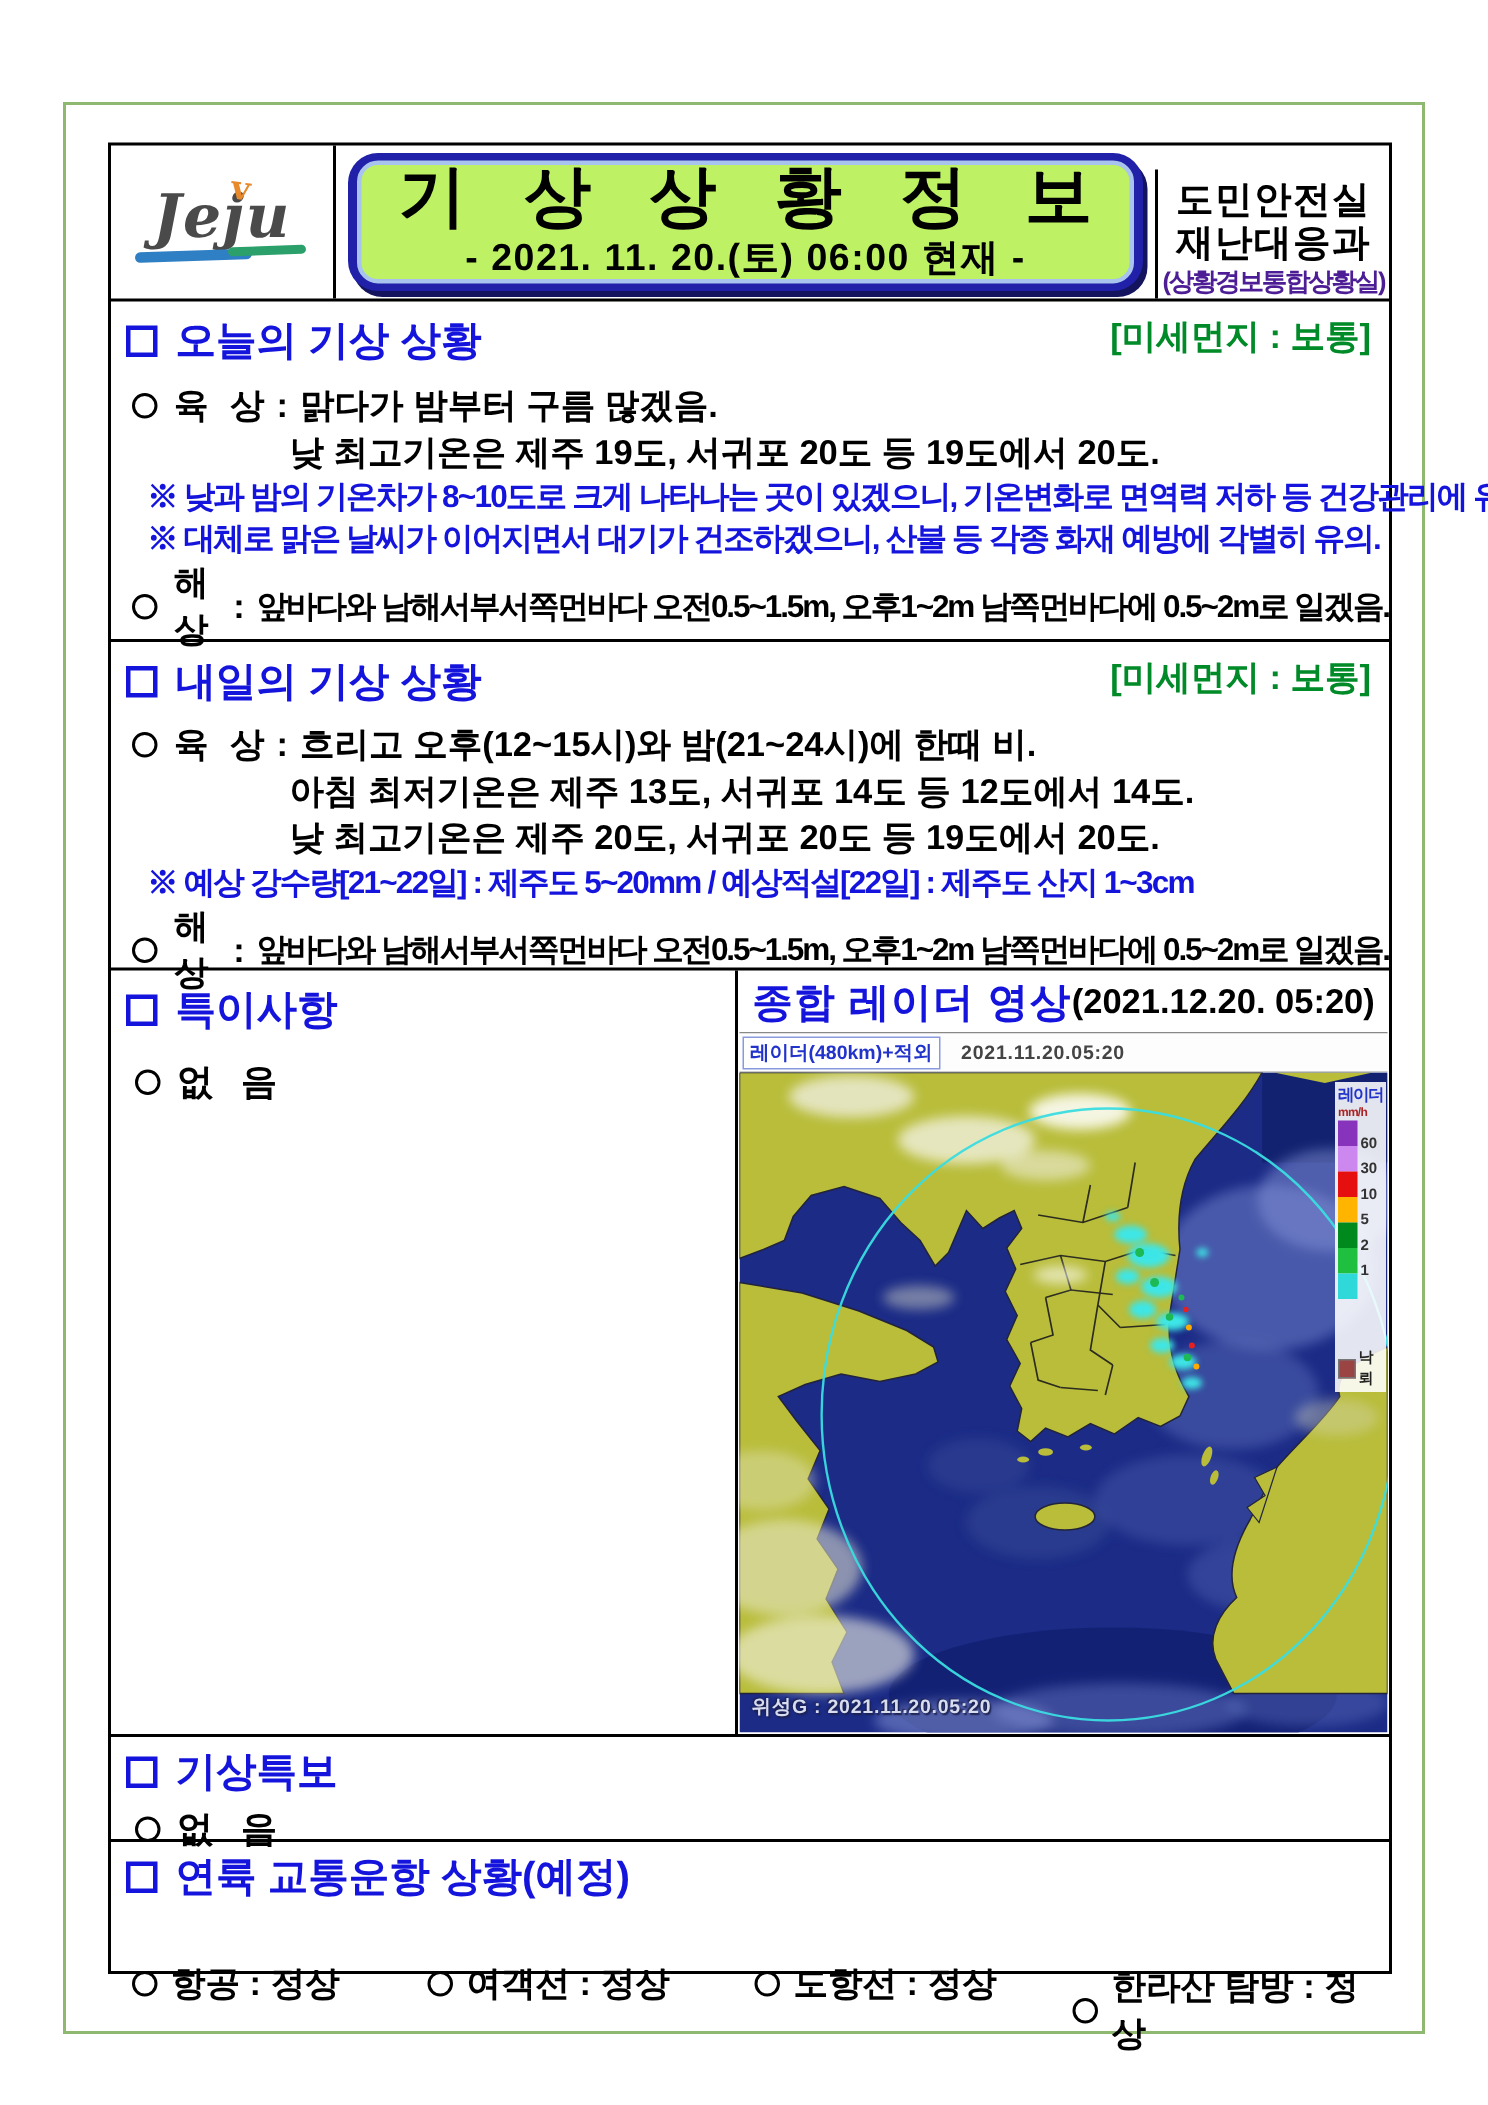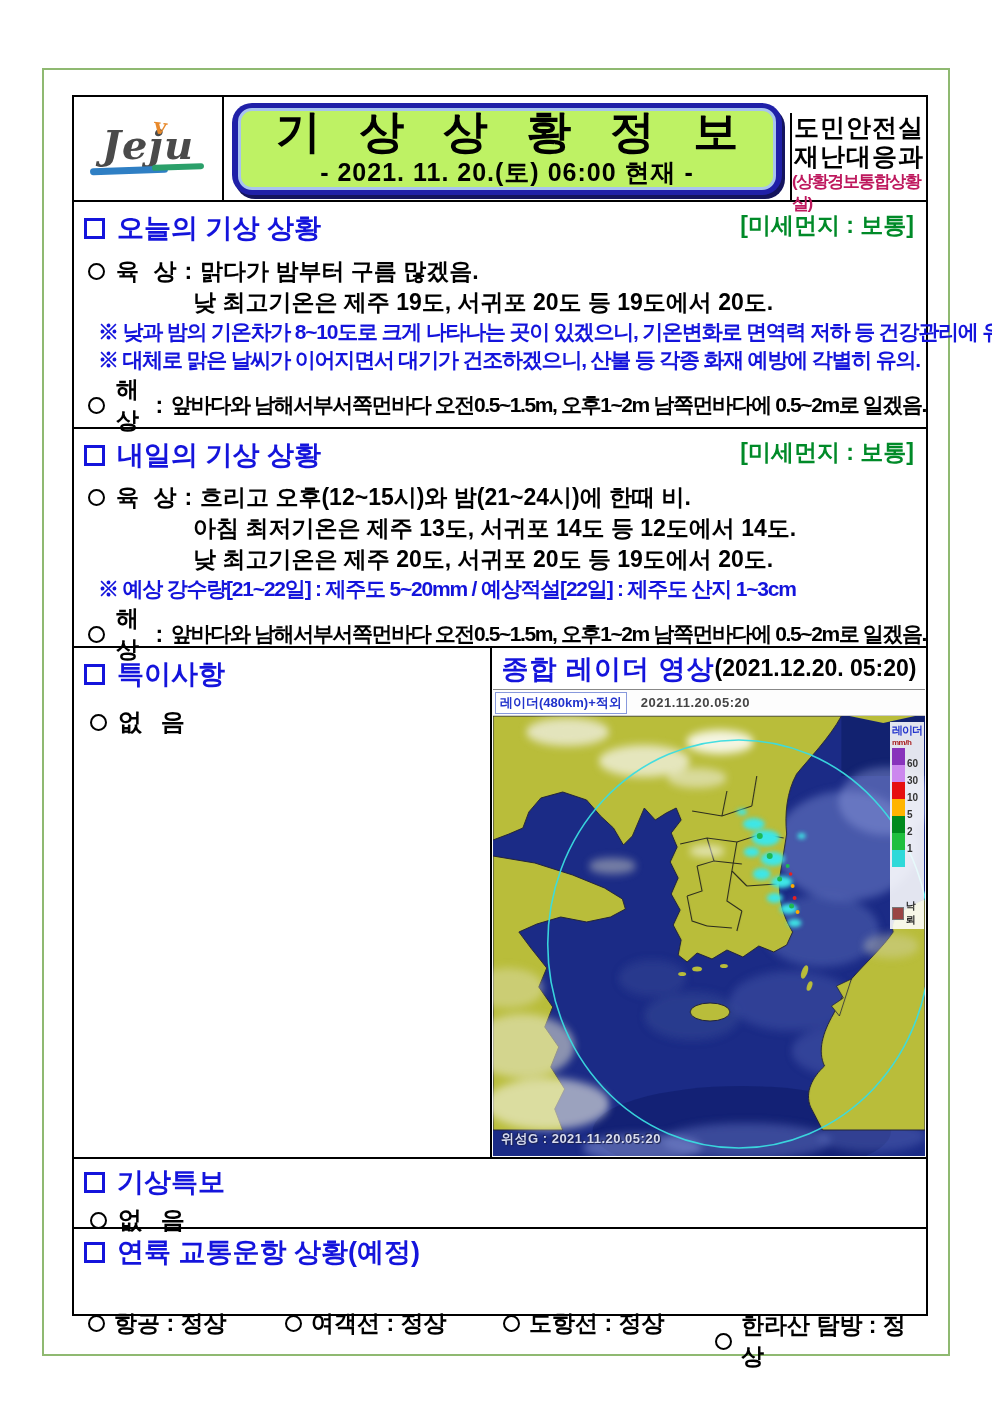--- a/index.html
+++ b/index.html
@@ -12,23 +12,23 @@
   .cell-logo { width:150px; border-right:2px solid #000; display:flex; align-items:center; justify-content:center; }
   .jeju-logo { position:relative; font-family:"DejaVu Serif",serif; font-style:italic; font-weight:bold; font-size:40px; color:#4a4a4a; letter-spacing:1px; padding-bottom:8px; }
   .jeju-accent { position:absolute; top:-8px; left:52px; color:#e8892b; font-size:22px; font-style:normal; transform:rotate(8deg); }
   .jeju-underline-blue { position:absolute; left:-12px; bottom:2px; width:78px; height:7px; background:#2f7fc4; border-radius:4px; transform:rotate(-2deg); }
   .jeju-underline-green { position:absolute; right:-10px; bottom:6px; width:52px; height:6px; background:#2ba06a; border-radius:4px; transform:rotate(-2deg); }
   .cell-title { flex:1; display:flex; align-items:center; justify-content:center; padding:5px 8px; }
   .title-outer { width:100%; height:92px; background:#2020a8; border-radius:20px; box-shadow:3px 4px 0 #14145e; padding:5px 6px; }
   .title-inner { width:100%; height:100%; background:#bef264; border:3px solid #a8c4ee; border-radius:14px; display:flex; flex-direction:column; align-items:center; justify-content:center; }
   .main-title { font-size:45px; font-weight:bold; color:#000; letter-spacing:13px; line-height:46px; white-space:nowrap; text-indent:13px; }
   .sub-title { font-size:25px; font-weight:bold; color:#000; letter-spacing:1px; margin-top:1px; }
-  .cell-dept { width:136px; border-left:2px solid #000; display:flex; flex-direction:column; align-items:center; justify-content:flex-start;margin-top:16px; }
+  .cell-dept { width:156px; border-left:2px solid #000; display:flex; flex-direction:column; align-items:center; justify-content:flex-end;margin-top:16px; }
   .dept-line { font-size:25px; font-weight:bold; color:#000; line-height:29px; letter-spacing:1px; }
-  .dept-line-small { font-size:17px; font-weight:bold; color:#be185d; letter-spacing:-1.5px; line-height:22px; }
+  .dept-line-small { font-size:17px; font-weight:bold; color:#4c1d95; letter-spacing:-1.5px; line-height:22px; }
 
   
   .sec-head { display:flex; align-items:flex-start; justify-content:space-between; padding:8px 12px 0 10px; }
   .sec-title-wrap { display:flex; align-items:center; }
   .checkbox { width:21px; height:21px; border:3px solid #1414dc; margin-right:12px; flex:0 0 auto; }
   .sec-title { font-size:27px; font-weight:bold; color:#1414dc; letter-spacing:0px; }
   .badge { font-size:23px; font-weight:bold; color:#008a28; }
   .bullet { width:17px; height:17px; border:2.5px solid #000; border-radius:50%; margin-right:11px; flex:0 0 auto; }
   .body-line { display:flex; align-items:center; padding-left:14px; font-size:23px; color:#000; font-weight:bold; }
   .body-label { font-weight:bold; letter-spacing:4px; }

